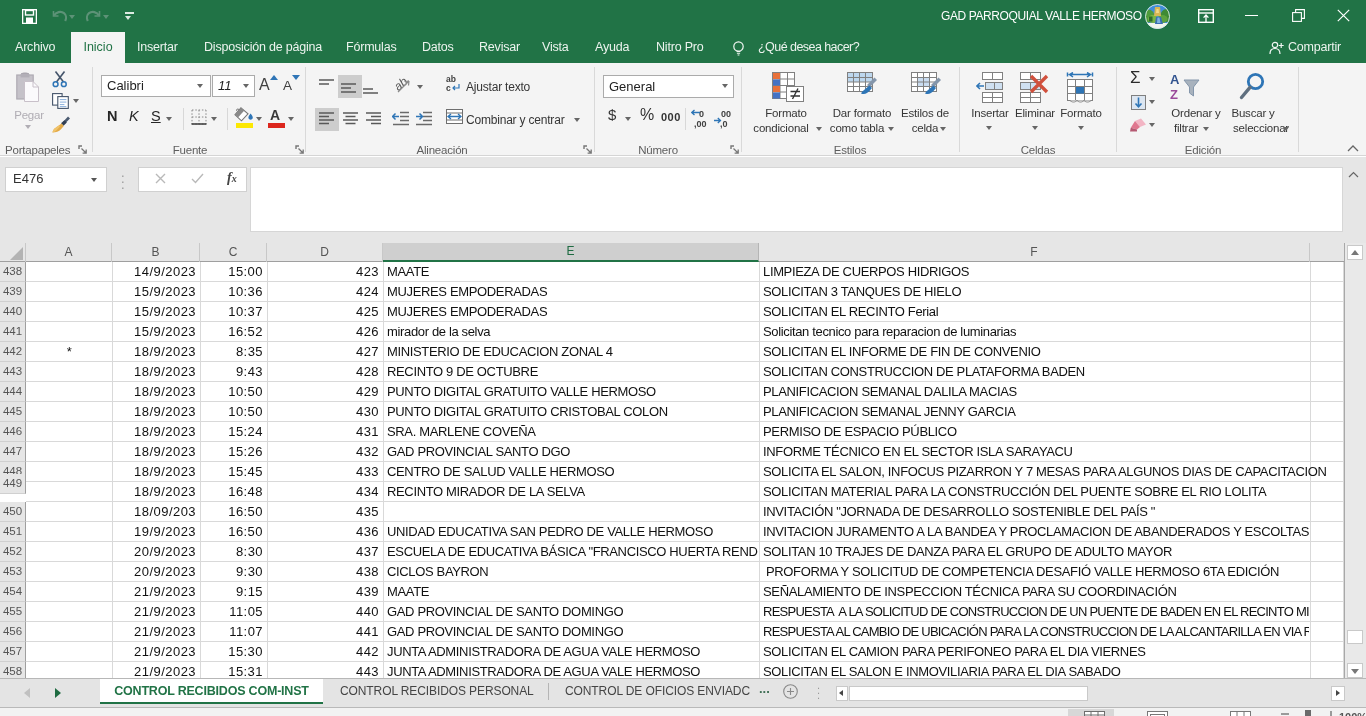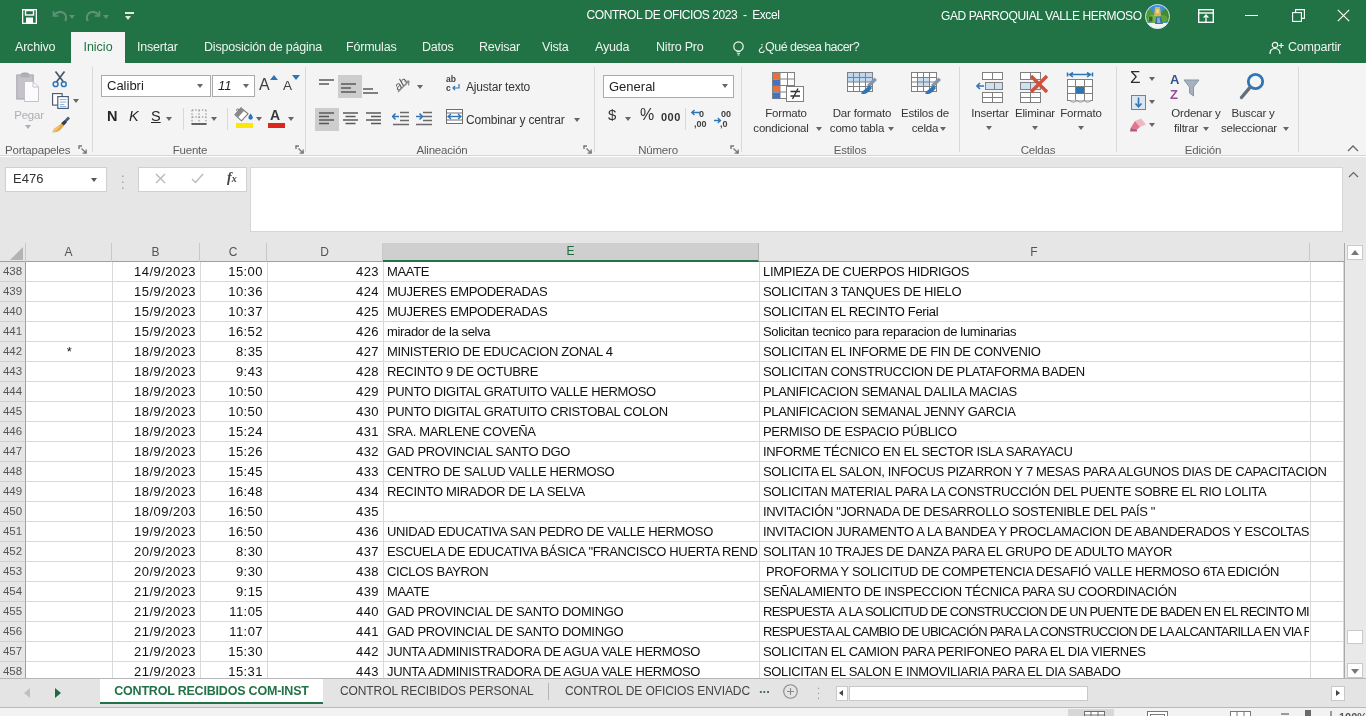--- a/index.html
+++ b/index.html
@@ -48,21 +48,20 @@
 <path d="M3 5.5 C5 1.8 10 0.8 13 3.2 C15.2 5 15.6 8.5 14.2 11" fill="none" stroke="#5d9277" stroke-width="2.2"></path>
 </svg>
 <div class="dd" style="left:69px;top:15px;border-top-color:#5d9277;"></div>
 <svg class="abs" style="left:85px;top:10px;" width="17" height="13" viewBox="0 0 17 13">
 <path d="M14.5 1 L14.5 6 L9.5 6" fill="none" stroke="#5d9277" stroke-width="1.6"></path>
 <path d="M14 5.5 C12 1.8 7 0.8 4 3.2 C1.8 5 1.4 8.5 2.8 11" fill="none" stroke="#5d9277" stroke-width="2.2"></path>
 </svg>
 <div class="dd" style="left:103px;top:15px;border-top-color:#5d9277;"></div>
 <div class="abs" style="left:125px;top:12px;width:9px;height:1.5px;background:#dcebe2;"></div>
 <div class="dd" style="left:125px;top:16px;border-top-color:#dcebe2;"></div>
-<div class="abs" style="left:483px;top:8px;width:400px;text-align:center;font-size:12px;color:#fdfdfd;letter-spacing:-0.45px;">CONTROL DE OFICIOS 2023&nbsp;&nbsp;-&nbsp;&nbsp;Excel</div>
 <div class="abs" style="left:941px;top:9px;width:240px;font-size:12px;color:#fdfdfd;letter-spacing:-0.4px;white-space:nowrap;">GAD PARROQUIAL VALLE HERMOSO</div>
 <svg class="abs" style="left:1145px;top:4px;" width="25" height="25" viewBox="0 0 25 25">
 <defs>
           <clipPath id="av">
             <circle cx="12.5" cy="12.5" r="12.2"></circle>
           </clipPath>
         </defs>
 <g clip-path="url(#av)">
 <rect width="25" height="25" fill="#3f8edb"></rect>
 <rect y="19" width="25" height="6" fill="#f2f5ee"></rect>
@@ -358,21 +357,21 @@
 <path d="M14 8 L29 8 L23.5 15 L23.5 24 L19.5 21 L19.5 15 Z" fill="#a8b2bd" stroke="#8496ab" stroke-width="1"></path>
 </svg>
 <div class="btxt" style="left:1156px;top:44px;width:80px;text-align:center;font-size:11.5px;letter-spacing:-0.2px;">Ordenar y</div>
 <div class="btxt" style="left:1146px;top:59px;width:80px;text-align:center;font-size:11.5px;letter-spacing:-0.2px;">filtrar</div>
 <div class="dd" style="left:1203px;top:64px;"></div>
 <svg class="abs" style="left:1238px;top:9px;" width="31" height="31" viewBox="0 0 31 31">
 <circle cx="17.5" cy="9.5" r="7.2" fill="none" stroke="#2e75b6" stroke-width="2.8"></circle>
 <path d="M12.2 15.2 L3.5 25.5" stroke="#5f6f7f" stroke-width="3.4" stroke-linecap="round"></path>
 </svg>
 <div class="btxt" style="left:1213px;top:44px;width:80px;text-align:center;font-size:11.5px;letter-spacing:-0.2px;">Buscar y</div>
-<div class="btxt" style="left:1209px;top:59px;width:80px;text-align:center;font-size:11.5px;letter-spacing:-0.2px;">seleccionar</div>
+<div class="btxt" style="left:1209px;top:59px;width:80px;text-align:right;font-size:11.5px;letter-spacing:-0.2px;">seleccionar</div>
 <div class="dd" style="left:1283px;top:64px;"></div>
   </div>
   <div id="fbar" class="abs">
 <div class="whitebox" style="left:5px;top:10px;width:102px;height:25px;"></div>
 <div class="abs" style="left:13px;top:14px;font-size:13px;color:#333;">E476</div>
 <div class="dd" style="left:91px;top:21px;border-top-color:#555;"></div>
 <div class="abs" style="left:121px;top:13px;font-size:13px;color:#999;letter-spacing:0;line-height:6px;">.<br>.<br>.</div>
 <div class="whitebox" style="left:138px;top:10px;width:109px;height:25px;"></div>
 <svg class="abs" style="left:155px;top:16px;" width="11" height="11" viewBox="0 0 11 11">
         <path d="M1 1 L10 10 M10 1 L1 10" stroke="#b9b9b9" stroke-width="1.4"></path>
@@ -476,21 +475,21 @@
 <div class="cell rt" style="top:180px;left:267px;width:112px;">432</div>
 <div class="cell" style="top:180px;left:387px;width:371px;">GAD PROVINCIAL SANTO DGO</div>
 <div class="cell" style="top:180px;left:763px;width:546px;">INFORME TÉCNICO EN EL SECTOR ISLA SARAYACU</div>
 <div class="rowhead" style="top:200px;">448</div>
 <div class="hline" style="top:219px;"></div>
 <div class="cell rt" style="top:200px;left:112px;width:84px;">18/9/2023</div>
 <div class="cell rt" style="top:200px;left:200px;width:63px;">15:45</div>
 <div class="cell rt" style="top:200px;left:267px;width:112px;">433</div>
 <div class="cell" style="top:200px;left:387px;width:371px;">CENTRO DE SALUD VALLE HERMOSO</div>
 <div class="cell" style="top:200px;left:763px;width:581px;">SOLICITA EL SALON, INFOCUS PIZARRON Y 7 MESAS PARA ALGUNOS DIAS DE CAPACITACION</div>
-<div class="rowhead" style="top:220px;">449</div>
+<div class="rowhead" style="top:212px;">449</div>
 <div class="hline" style="top:239px;"></div>
 <div class="cell rt" style="top:220px;left:112px;width:84px;">18/9/2023</div>
 <div class="cell rt" style="top:220px;left:200px;width:63px;">16:48</div>
 <div class="cell rt" style="top:220px;left:267px;width:112px;">434</div>
 <div class="cell" style="top:220px;left:387px;width:371px;">RECINTO MIRADOR DE LA SELVA</div>
 <div class="cell" style="top:220px;left:763px;width:546px;">SOLICITAN MATERIAL PARA LA CONSTRUCCIÓN DEL PUENTE SOBRE EL RIO LOLITA</div>
 <div class="rowhead" style="top:240px;">450</div>
 <div class="hline" style="top:259px;"></div>
 <div class="cell rt" style="top:240px;left:112px;width:84px;">18/09/203</div>
 <div class="cell rt" style="top:240px;left:200px;width:63px;">16:50</div>

